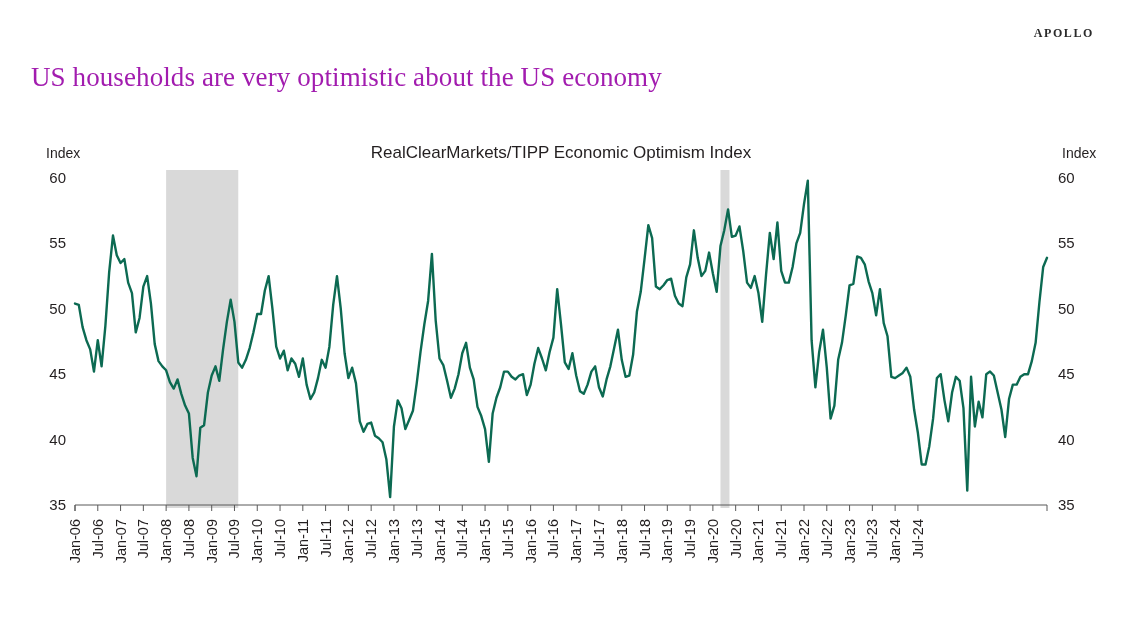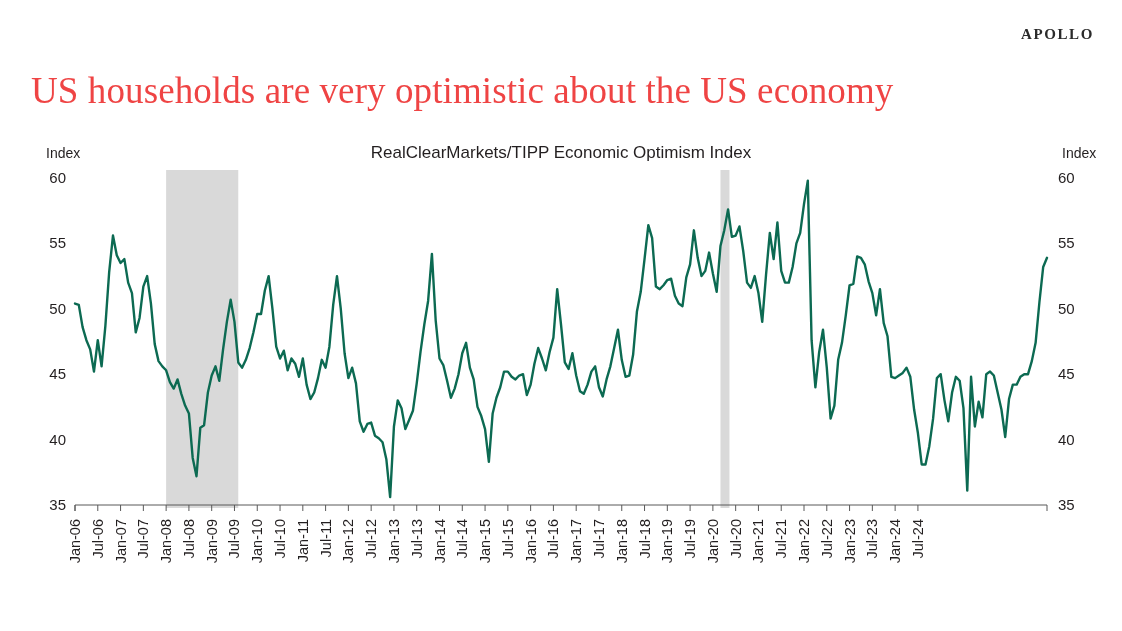--- a/index.html
+++ b/index.html
@@ -12,34 +12,34 @@
     height: 631px;
     font-family: "Liberation Sans", sans-serif;
     position: relative;
     overflow: hidden;
   }
   #brand-logo {
     position: absolute;
     top: 26px;
     right: 28px;
     font-family: "Liberation Serif", serif;
-    font-size: 15px;
+    font-size: 12px;
     font-weight: 700;
     letter-spacing: 1.6px;
     color: #2b2b2b;
     margin-left: 48px;
   }
   #page-title {
     position: absolute;
     left: 31px;
     top: 44px;
     font-family: "Liberation Serif", serif;
-    font-size: 37px;
+    font-size: 27px;
     font-weight: 400;
-    color: #ef4444;
+    color: #a21caf;
     letter-spacing: 0.1px;
     white-space: nowrap;
   }
   #chart-area {
     position: absolute;
     left: 0;
     top: 130px;
     width: 1122px;
     height: 470px;
   }

